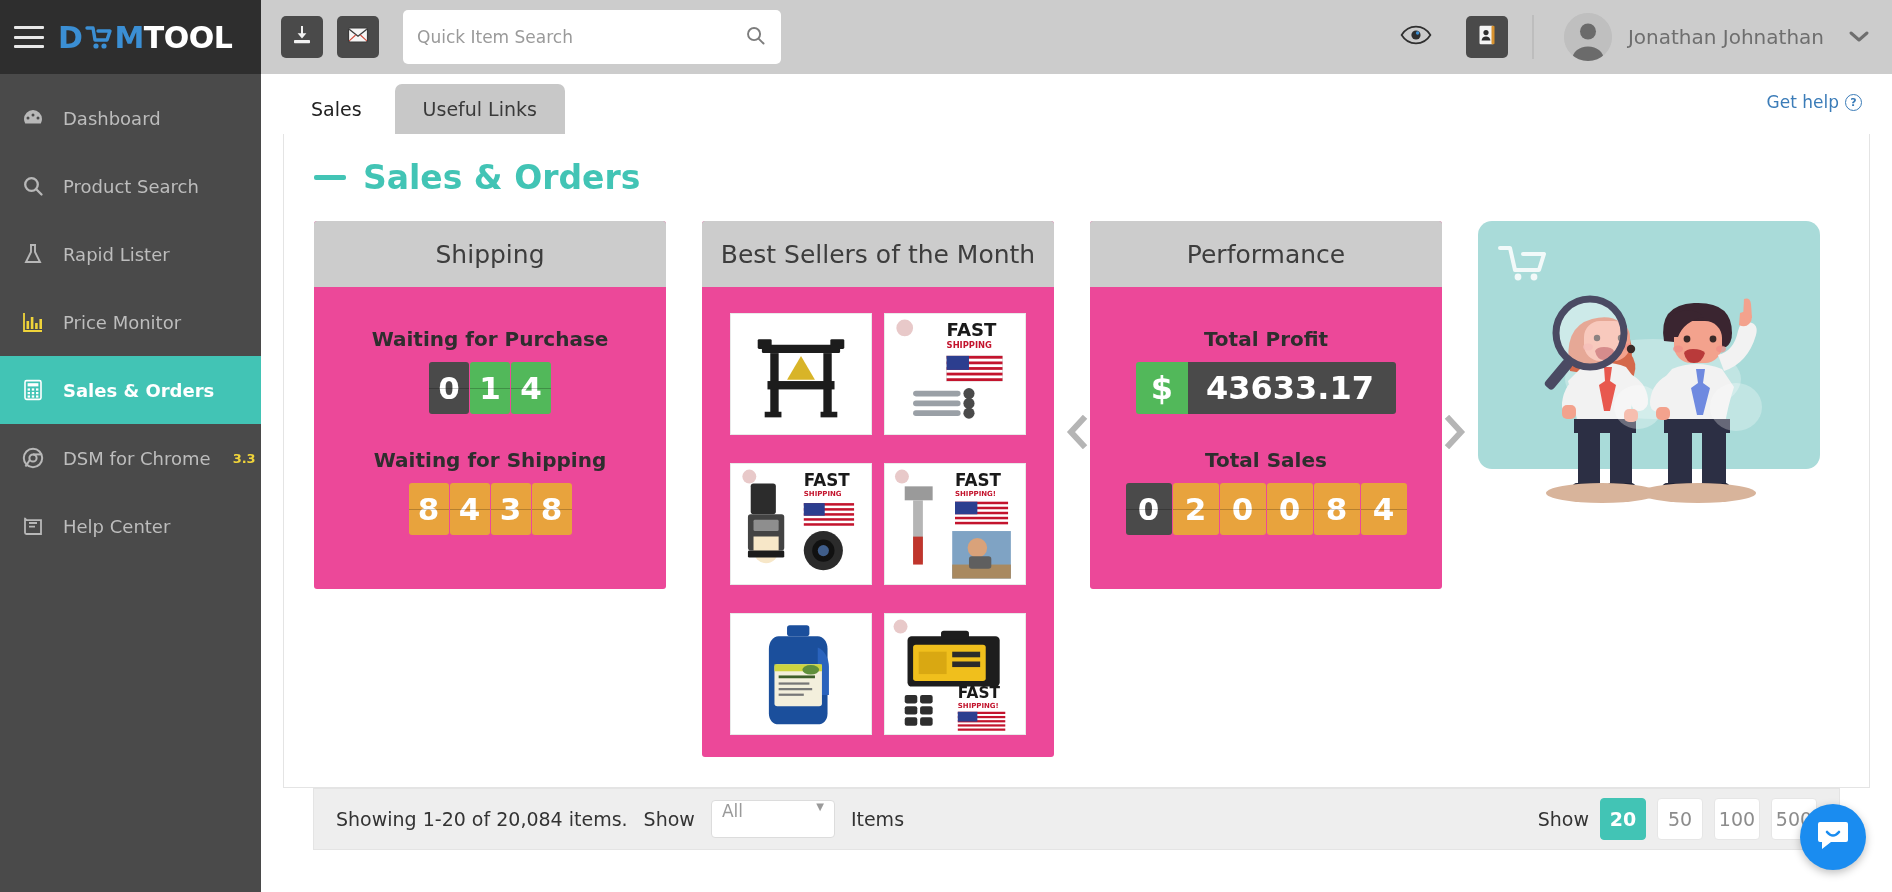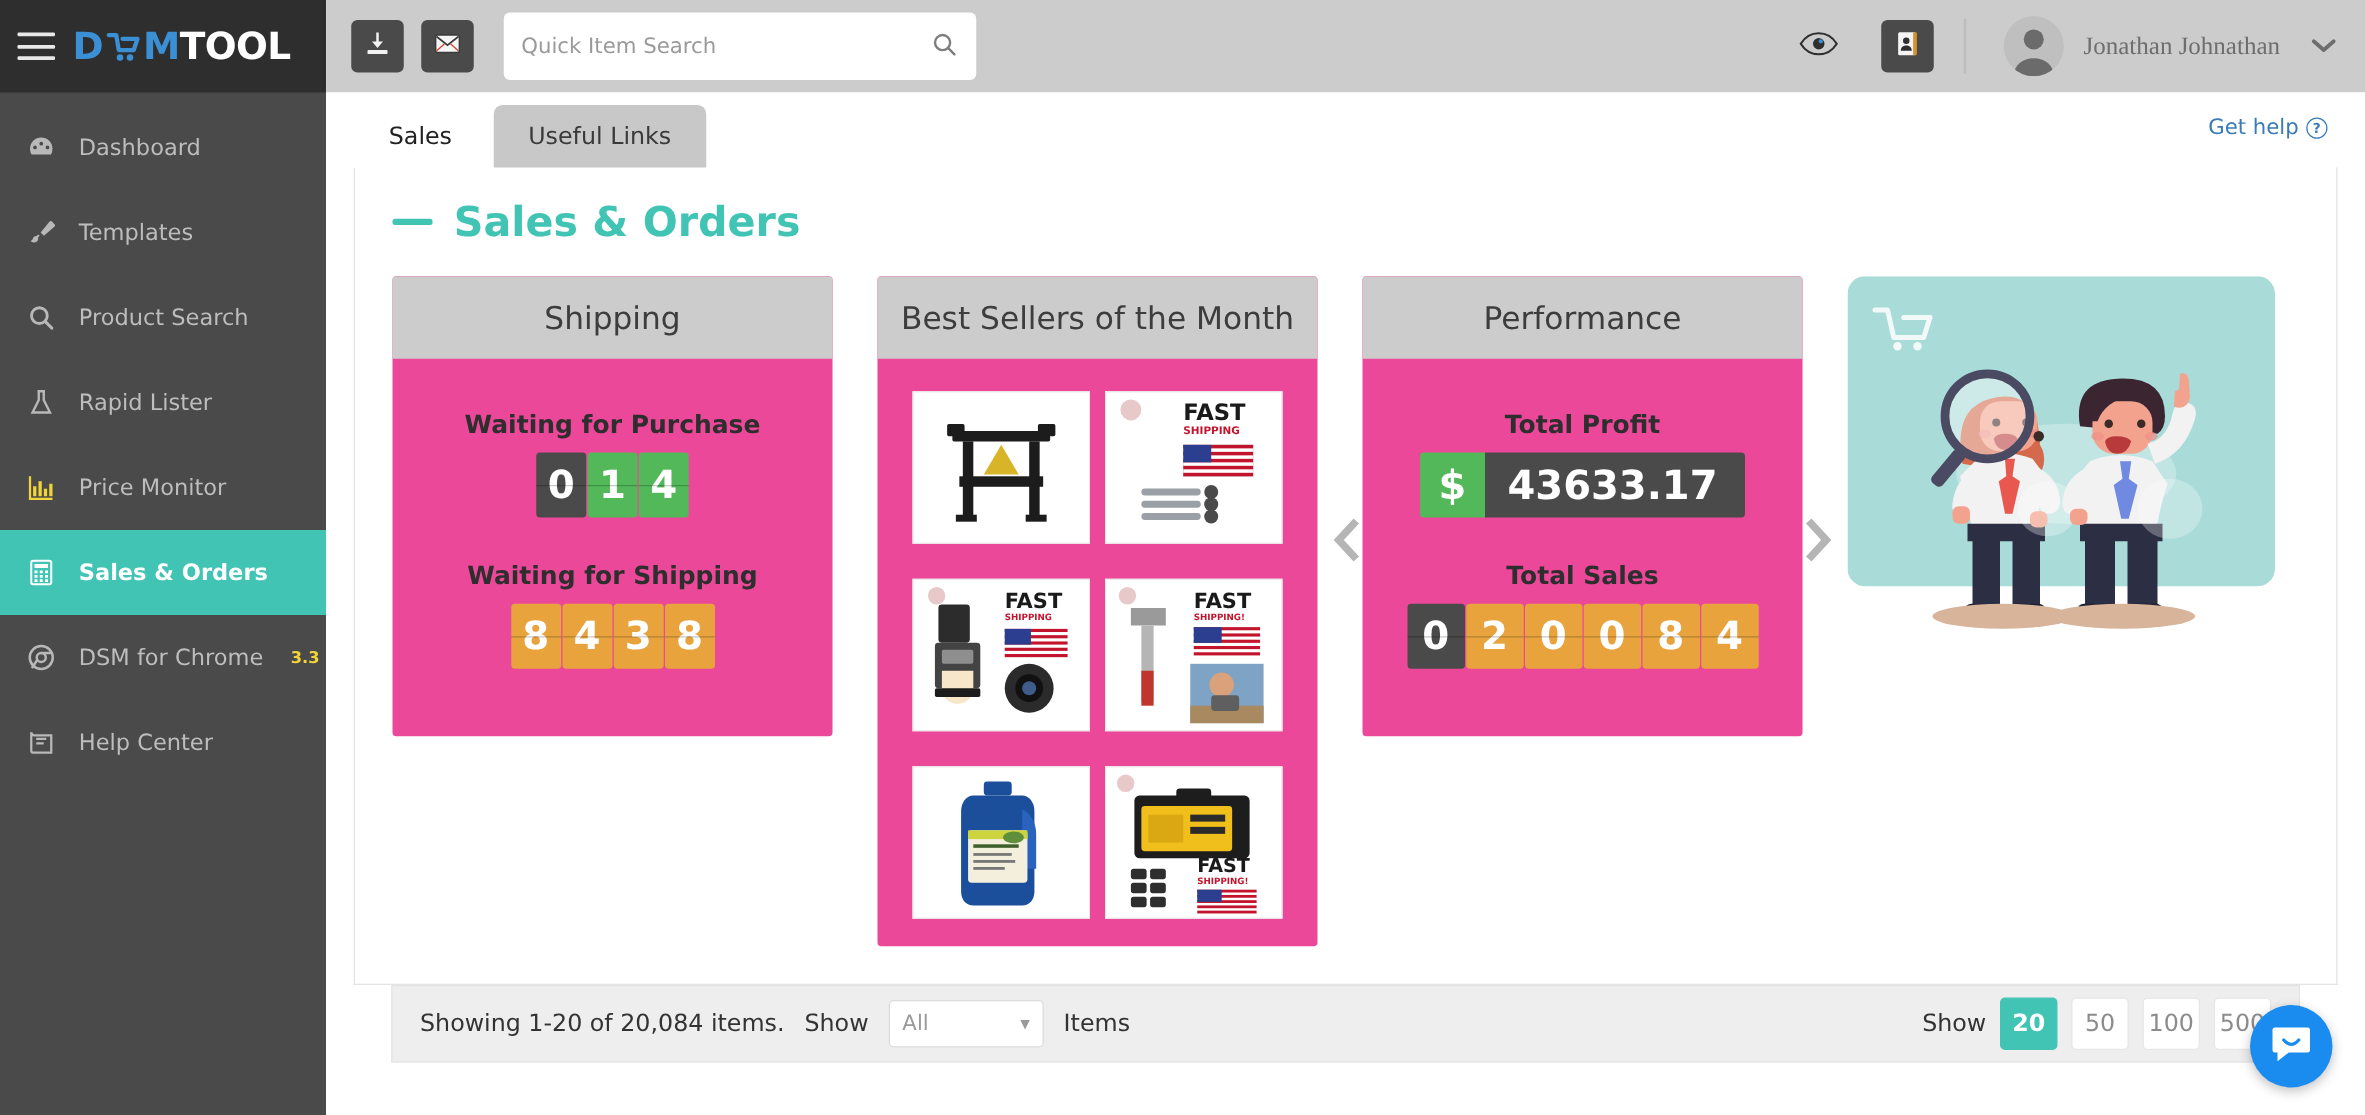--- a/index.html
+++ b/index.html
@@ -58,21 +58,21 @@
   }
   .search-wrap input::placeholder { color:#9a9a9a; }
   .spacer { flex:1; }
   .eye-btn { cursor:pointer; display:flex; align-items:center; margin-right:20px; }
   .divider-v { width:2px; height:44px; background:#bdbdbd; margin:0 16px 0 10px; }
   .user-area { display:flex; align-items:center; gap:16px; cursor:pointer; }
   .avatar {
     width:48px; height:48px; border-radius:50%; background:#bfbfbf;
     display:flex; align-items:flex-end; justify-content:center; overflow:hidden;
   }
-  .user-name { font-size:20px; color:#6e6e6e;font-family:Liberation Serif, serif; }
+  .user-name { font-size:20px; color:#6e6e6e; }
   .caret { margin-left:8px; }
 
   
   .content { flex:1; overflow:hidden; position:relative; background:#fff; }
 
   .tabs-row { position:relative; height:60px; padding-left:22px; padding-top:13px; display:flex; align-items:flex-end; }
   .tab {
     height:50px; padding:0 28px; display:flex; align-items:center;
     background:#c8c8c8; color:#3a3a3a; font-size:19px;
     border-radius:7px 7px 0 0; margin-right:5px; cursor:pointer;
@@ -147,21 +147,21 @@
   
   .sh-panel { margin:0 22px; }
   .sh-bar {
     margin:0 30px; background:#eeeeee; height:62px; display:flex; align-items:center;
     padding:0 22px; gap:16px; border:1px solid #e4e4e4;
   }
   .sh-text { font-size:19px; color:#333; }
   .sh-label { font-size:19px; color:#333; }
   .sh-select {
     width:124px; height:38px; background:#fff; border:1px solid #dcdcdc; border-radius:4px;
-    display:flex; align-items:center; padding:0 10px; font-size:17px; color:#9a9a9a; cursor:pointer;
+    display:flex; align-items:flex-start; padding:0 10px; font-size:17px; color:#9a9a9a; cursor:pointer;
   }
   .sh-select .tri { margin-left:auto; font-size:10px; color:#9a9a9a; }
   .sh-right { margin-left:auto; display:flex; align-items:center; gap:11px; }
   .pg-btn {
     min-width:46px; height:42px; background:#fff; border:1px solid #e6e6e6; border-radius:4px;
     display:flex; align-items:center; justify-content:center; font-size:19px; color:#8c8c8c; cursor:pointer;
   }
   .pg-btn.active { background:#42c4b5; color:#fff; border-color:#42c4b5; font-weight:bold; }
 
   .intercom {
@@ -200,28 +200,20 @@
 
       <div class="nav-item">
         <span class="nav-ico">
           <svg width="24" height="24" viewBox="0 0 24 24" fill="#b8b8b8">
             <path d="M12 4a9 9 0 00-9 9 9 9 0 001.2 4.5h15.6A9 9 0 0021 13a9 9 0 00-9-9zm-5 6.4a1.5 1.5 0 110 3 1.5 1.5 0 010-3zm10 0a1.5 1.5 0 110 3 1.5 1.5 0 010-3zm-5-3a1.5 1.5 0 110 3 1.5 1.5 0 010-3z"></path>
           </svg>
         </span>
         <span>Dashboard</span>
       </div>
 
-      <div class="nav-item">
-        <span class="nav-ico">
-          <svg width="24" height="24" viewBox="0 0 24 24" fill="#b8b8b8">
-            <path d="M20.5 3.2c-.6-.6-1.5-.5-2 .2l-7 8.6 2.6 2.6 8.4-7.2c.7-.6.7-1.5.1-2.1zM9.6 13.5l-1.3 1.3c-1.4-.2-2.6.6-3 2-.3 1.1-.8 1.6-1.8 2 1.3 1.4 3.5 1.6 5 .4 1-.8 1.3-2.1.9-3.3l1.3-1.3z"></path>
-          </svg>
-        </span>
-        <span>Templates</span>
-      </div>
 
       <div class="nav-item">
         <span class="nav-ico">
           <svg width="24" height="24" viewBox="0 0 24 24" fill="none" stroke="#b8b8b8" stroke-width="2.3">
             <circle cx="10.5" cy="10.5" r="6.3"></circle>
               <line x1="15.3" y1="15.3" x2="20.5" y2="20.5" stroke-linecap="round"></line>
           </svg>
         </span>
         <span>Product Search</span>
       </div>

